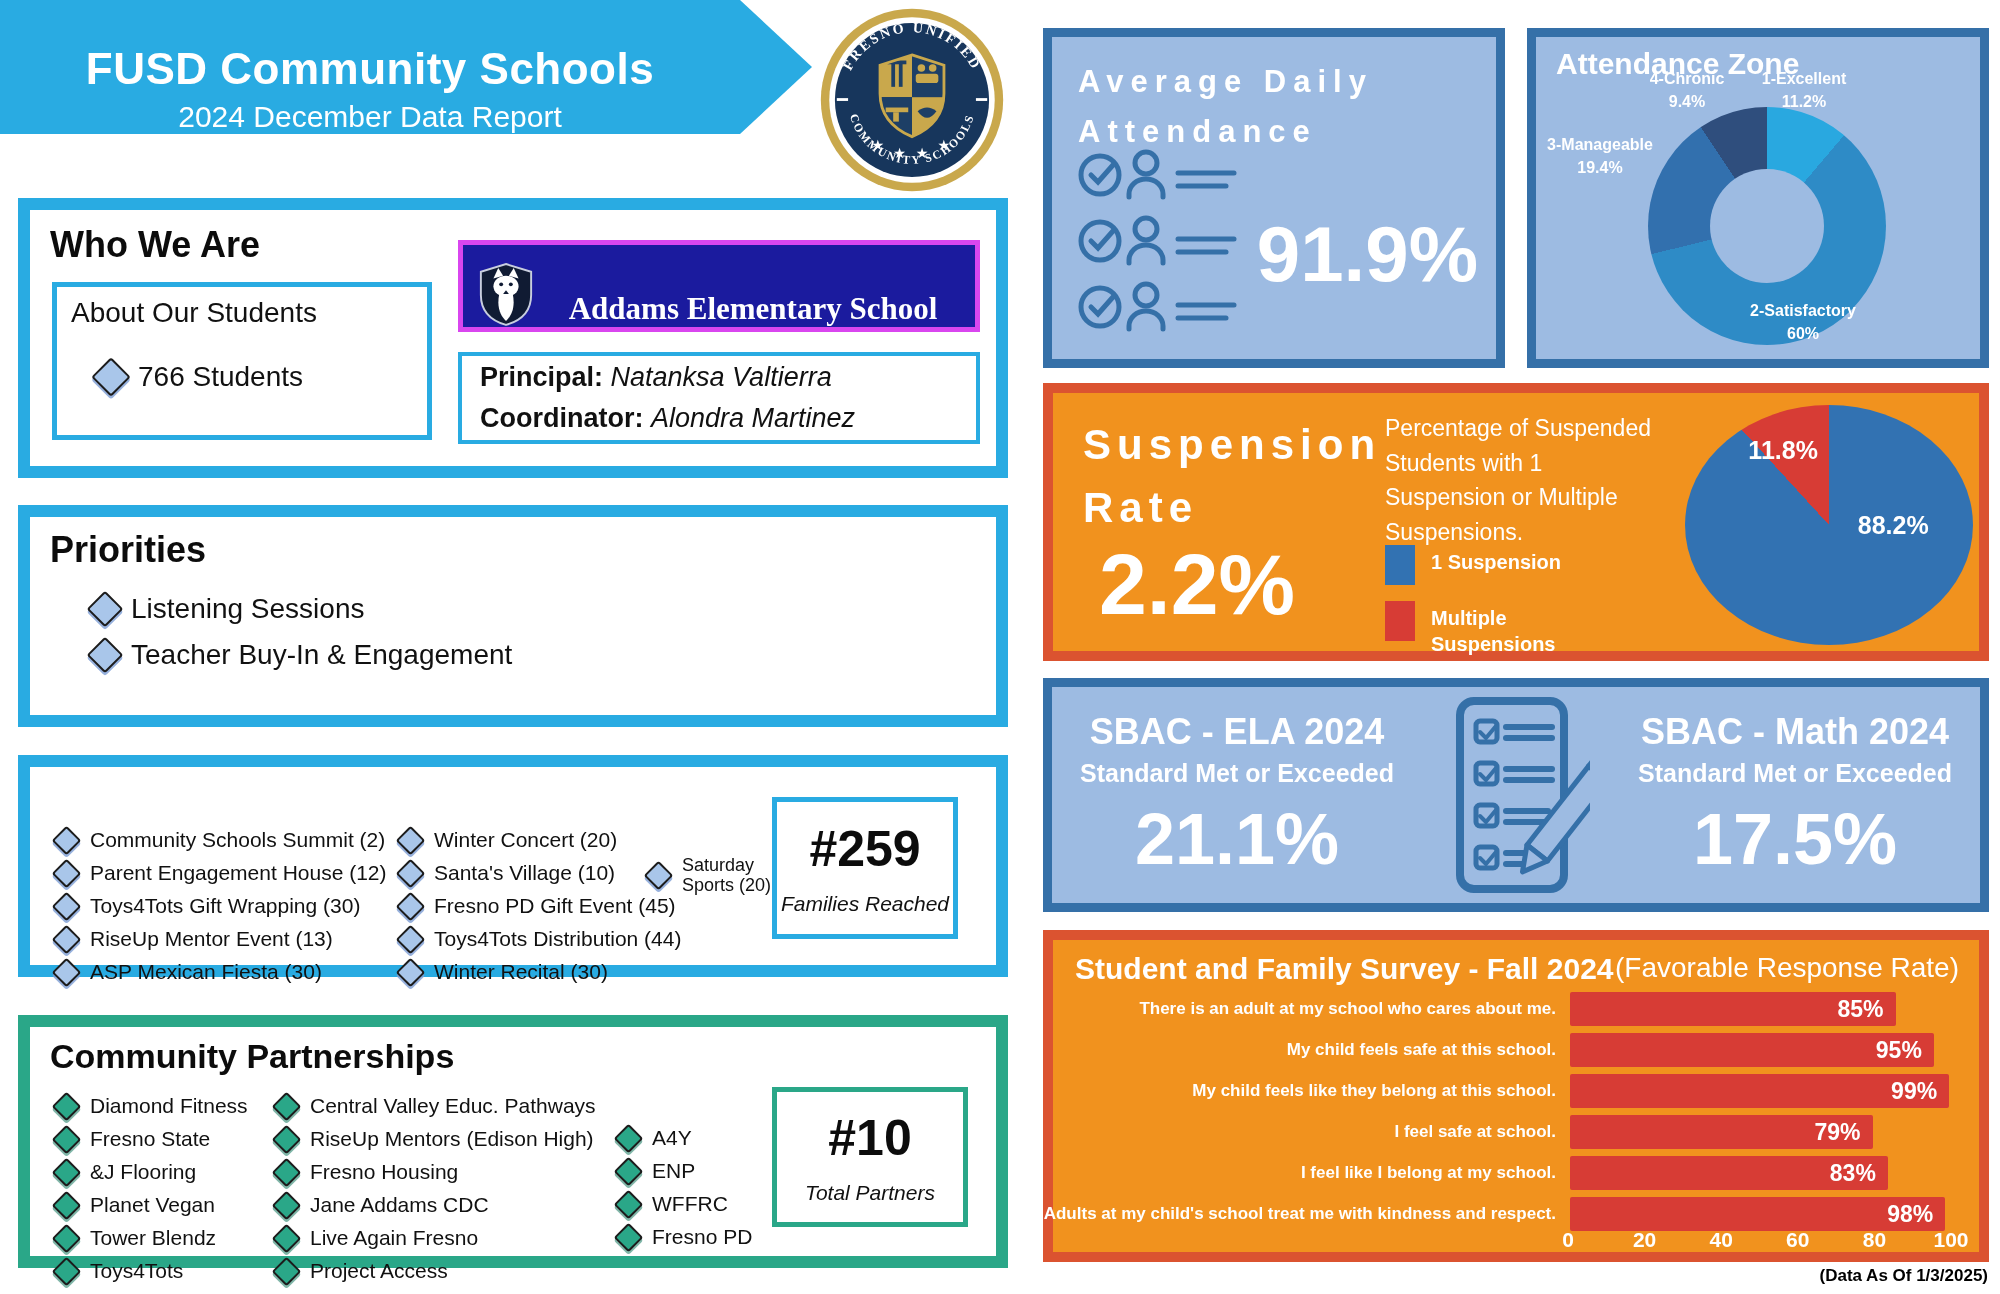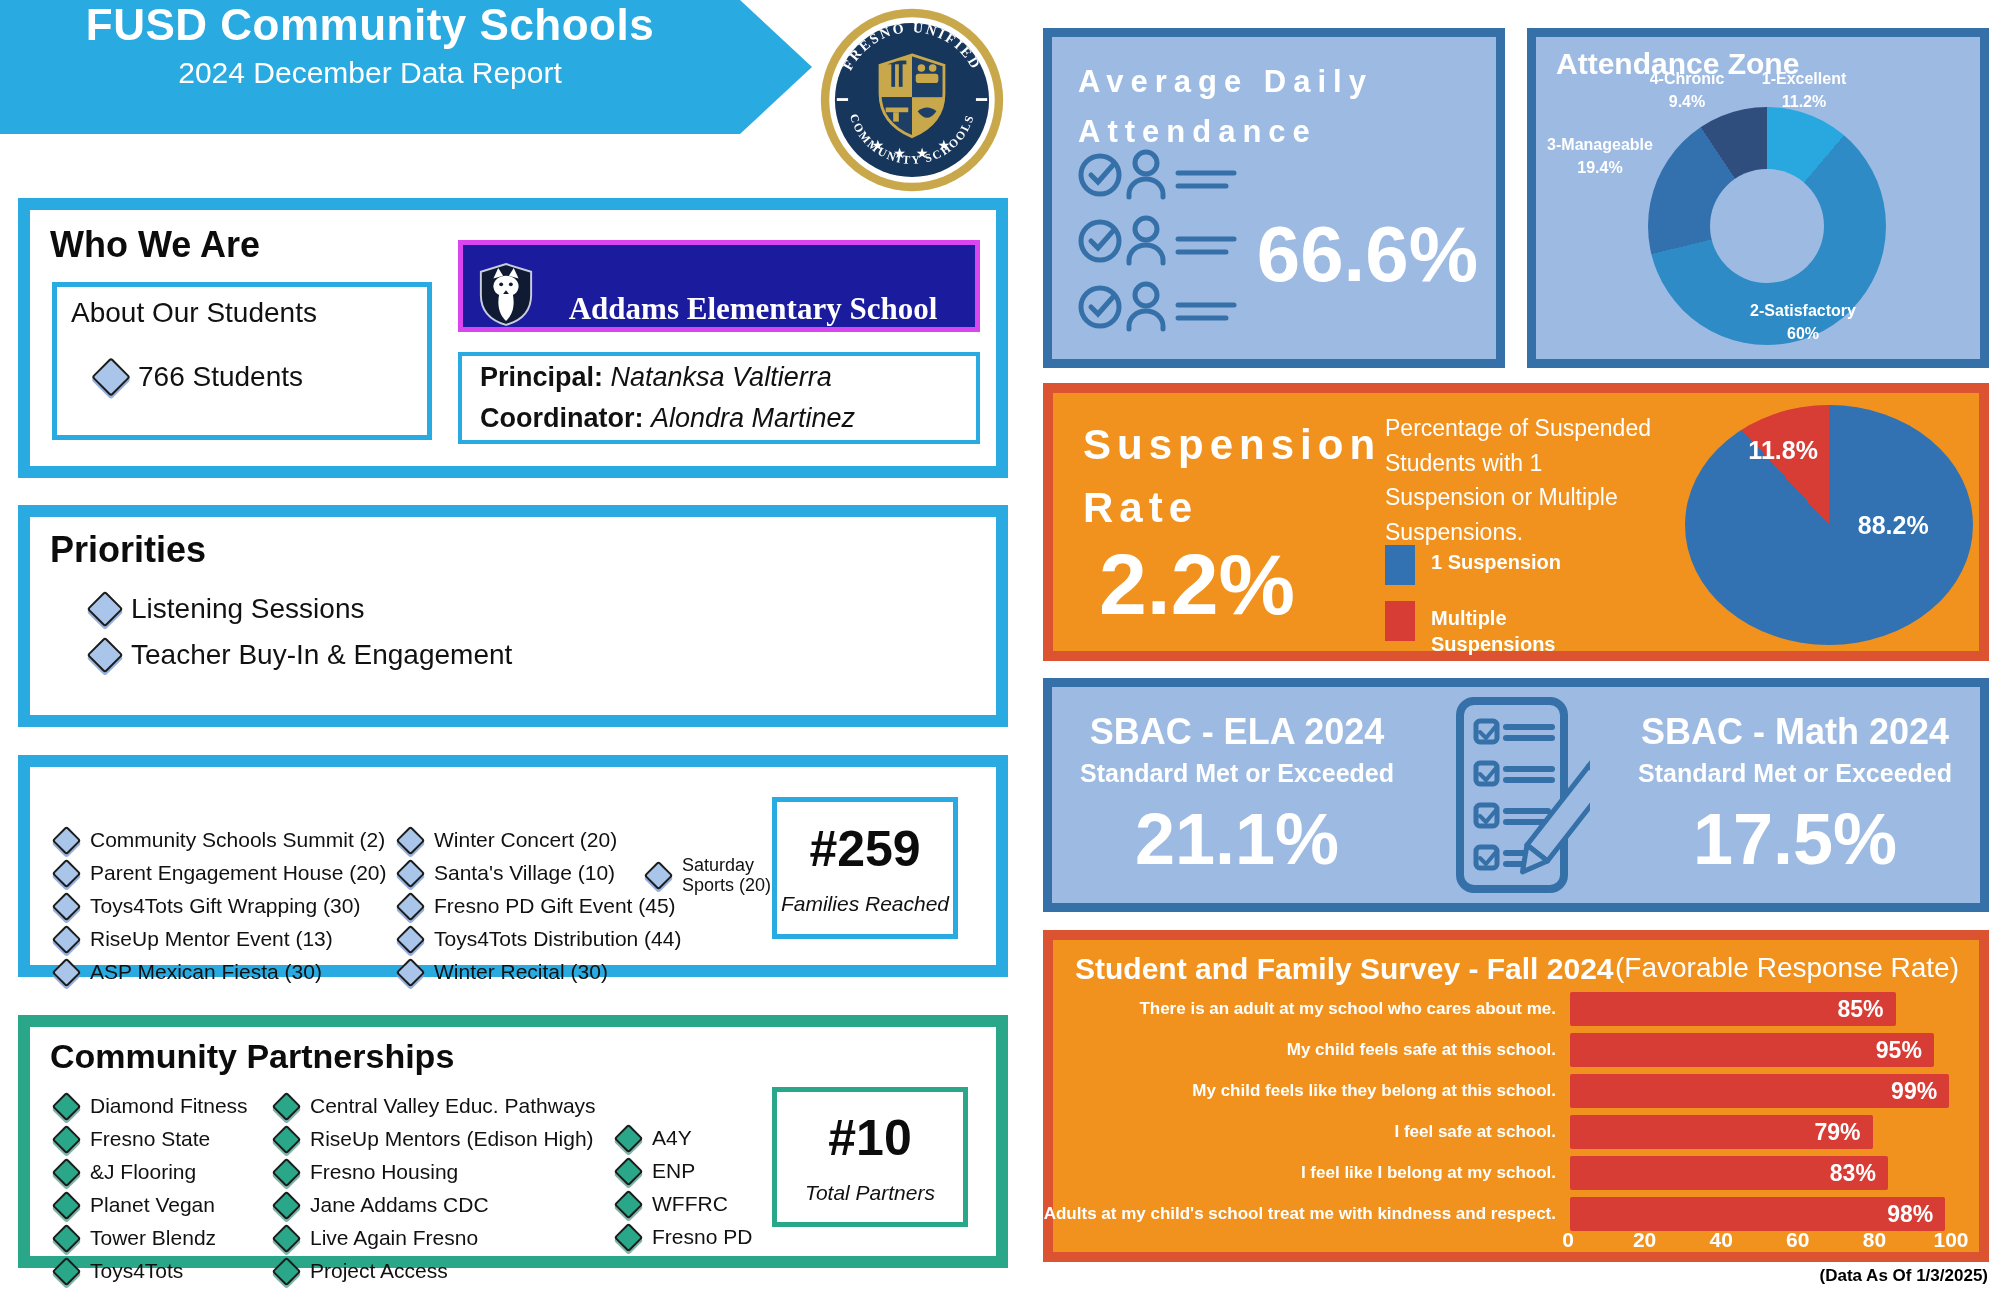--- a/index.html
+++ b/index.html
@@ -2,21 +2,21 @@
 <html><head>
 <meta charset="utf-8">
 <style>
   html,body{margin:0;padding:0;background:#fff;}
   #canvas{position:relative;width:2000px;height:1294px;background:#fff;overflow:hidden;
           font-family:"Liberation Sans",sans-serif;color:#111;}
   
   .band{position:absolute;left:0;top:8;width:812px;height:134px;background:#29ABE2;
         clip-path:polygon(0 0,740px 0,812px 50%,740px 100%,0 100%);}
   .band-inner{position:absolute;left:0;top:0;width:740px;height:134px;display:flex;flex-direction:column;
-        justify-content:flex-start;align-items:center;color:#fff;}
+        justify-content:flex-end;align-items:center;color:#fff;}
   .band-title{font-size:44px;font-weight:800;letter-spacing:.5px;}
   .band-sub{font-size:30px;font-weight:400;margin-top:6px;}
   .seal{position:absolute;left:818px;top:6px;}
   
   .box{position:absolute;background:#fff;border:12px solid #29ABE2;box-sizing:border-box;}
   .box.green{border-color:#2AA788;}
   .h2{font-size:36px;font-weight:800;color:#0c0c0c;}
   .innerbox{position:absolute;background:#fff;border:5px solid #29ABE2;box-sizing:border-box;}
   .innerbox.green{border-color:#2AA788;}
   .li{display:flex;align-items:center;gap:13px;}
@@ -180,21 +180,21 @@
   </div>
 
   <div class="box" style="left:18px;top:755px;width:990px;height:222px;">
     <div class="smalllist" style="position:absolute;left:26px;top:52px;">
         <div class="li">
           <span class="diamond"></span>
           <span>Community Schools Summit (2)</span>
         </div>
         <div class="li">
           <span class="diamond"></span>
-          <span>Parent Engagement House (20)</span>
+          <span>Parent Engagement House (12)</span>
         </div>
         <div class="li">
           <span class="diamond"></span>
           <span>Toys4Tots Gift Wrapping (30)</span>
         </div>
         <div class="li">
           <span class="diamond"></span>
           <span>RiseUp Mentor Event (13)</span>
         </div>
         <div class="li">
@@ -338,21 +338,21 @@
       </svg>
       <svg width="170" height="62" viewBox="0 0 170 62" stroke="#3570A8" stroke-width="5" fill="none" stroke-linecap="round">
         <circle cx="26" cy="34" r="19"></circle>
           <path d="M17,34 l7,7 l15,-17"></path>
         <circle cx="72" cy="22" r="11"></circle>
           <path d="M55,56 v-3 a17,15 0 0 1 34,0 v3"></path>
         <line x1="104" y1="32" x2="160" y2="32"></line>
           <line x1="104" y1="45" x2="152" y2="45"></line>
       </svg>
     </div>
-    <div class="ada-val">66.6%</div>
+    <div class="ada-val">91.9%</div>
   </div>
 
   <div class="bluepanel" style="left:1527px;top:28px;width:462px;height:340px;">
     <div class="zone-title">Attendance Zone</div>
     <div class="donut" style="background: conic-gradient(rgb(41, 168, 224) 0deg, rgb(41, 168, 224) 40.32deg, rgb(46, 139, 198) 40.32deg, rgb(46, 139, 198) 256.32deg, rgb(50, 112, 174) 256.32deg, rgb(50, 112, 174) 326.16deg, rgb(47, 78, 125) 326.16deg, rgb(47, 78, 125) 360deg);">
       <div class="donut-hole"></div>
     </div>
     <div class="callout" style="left:96px;top:30px;width:110px;">
       <div>4-Chronic</div>
       <div>9.4%</div>

